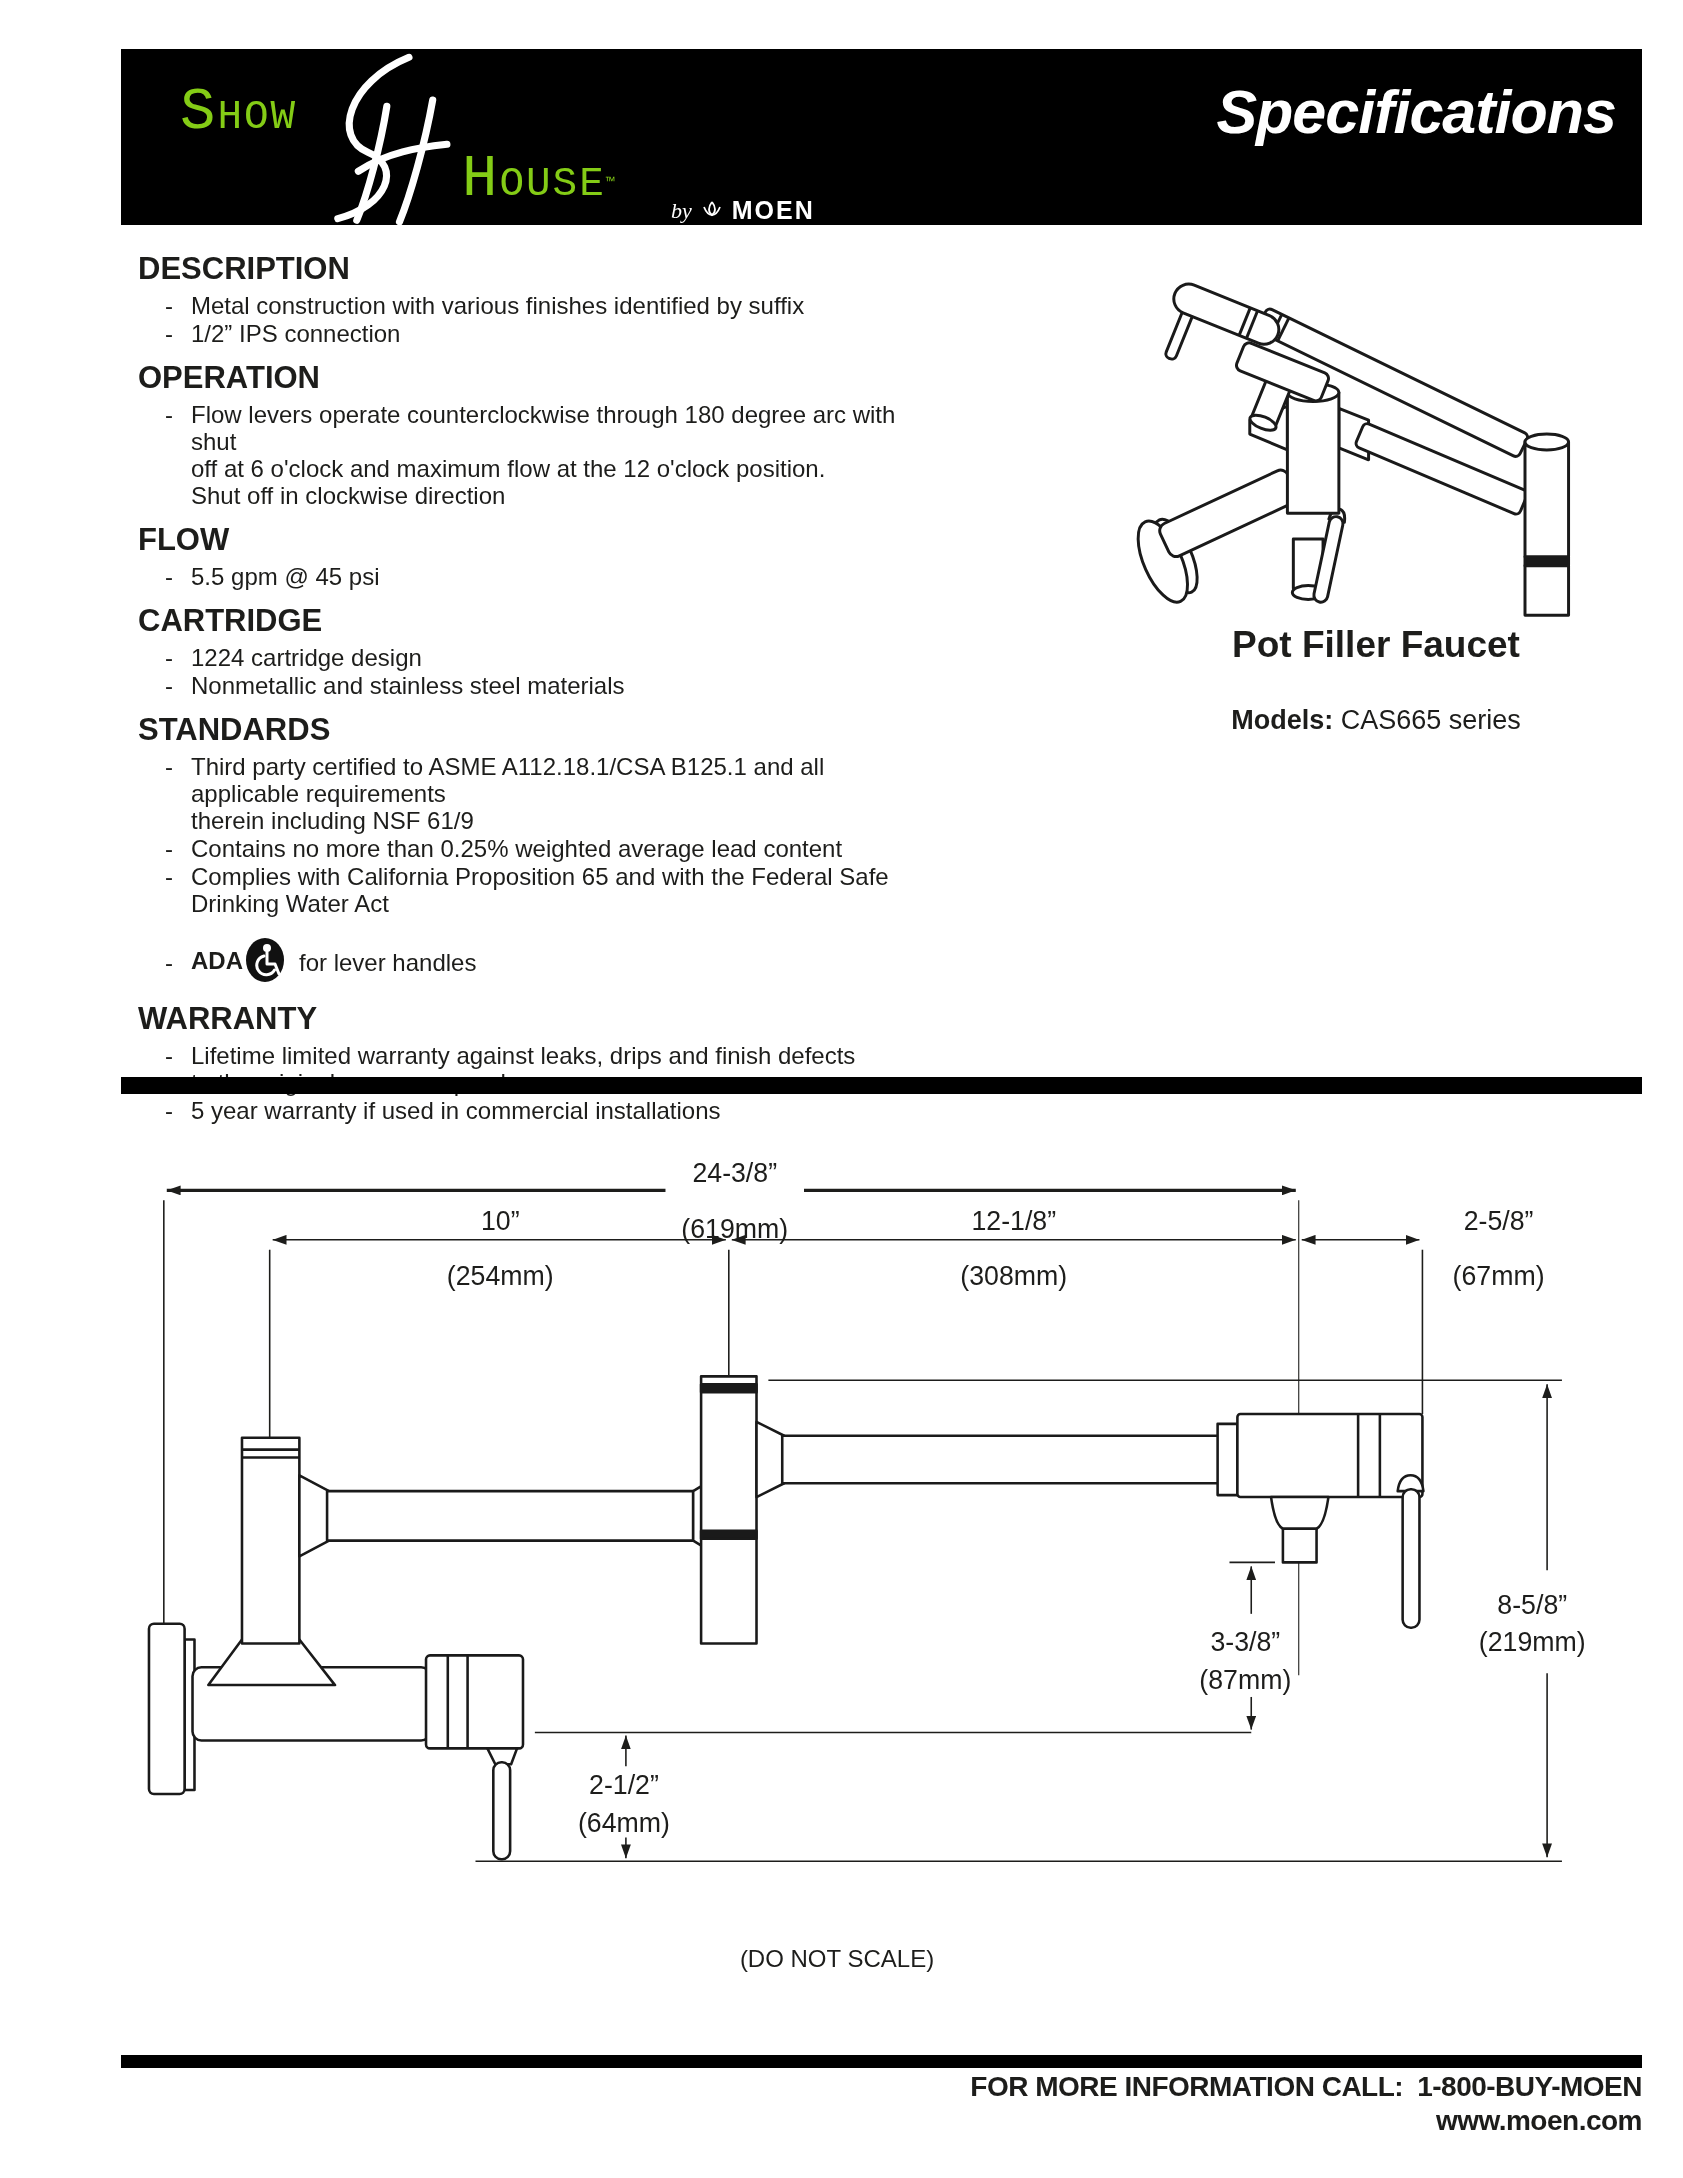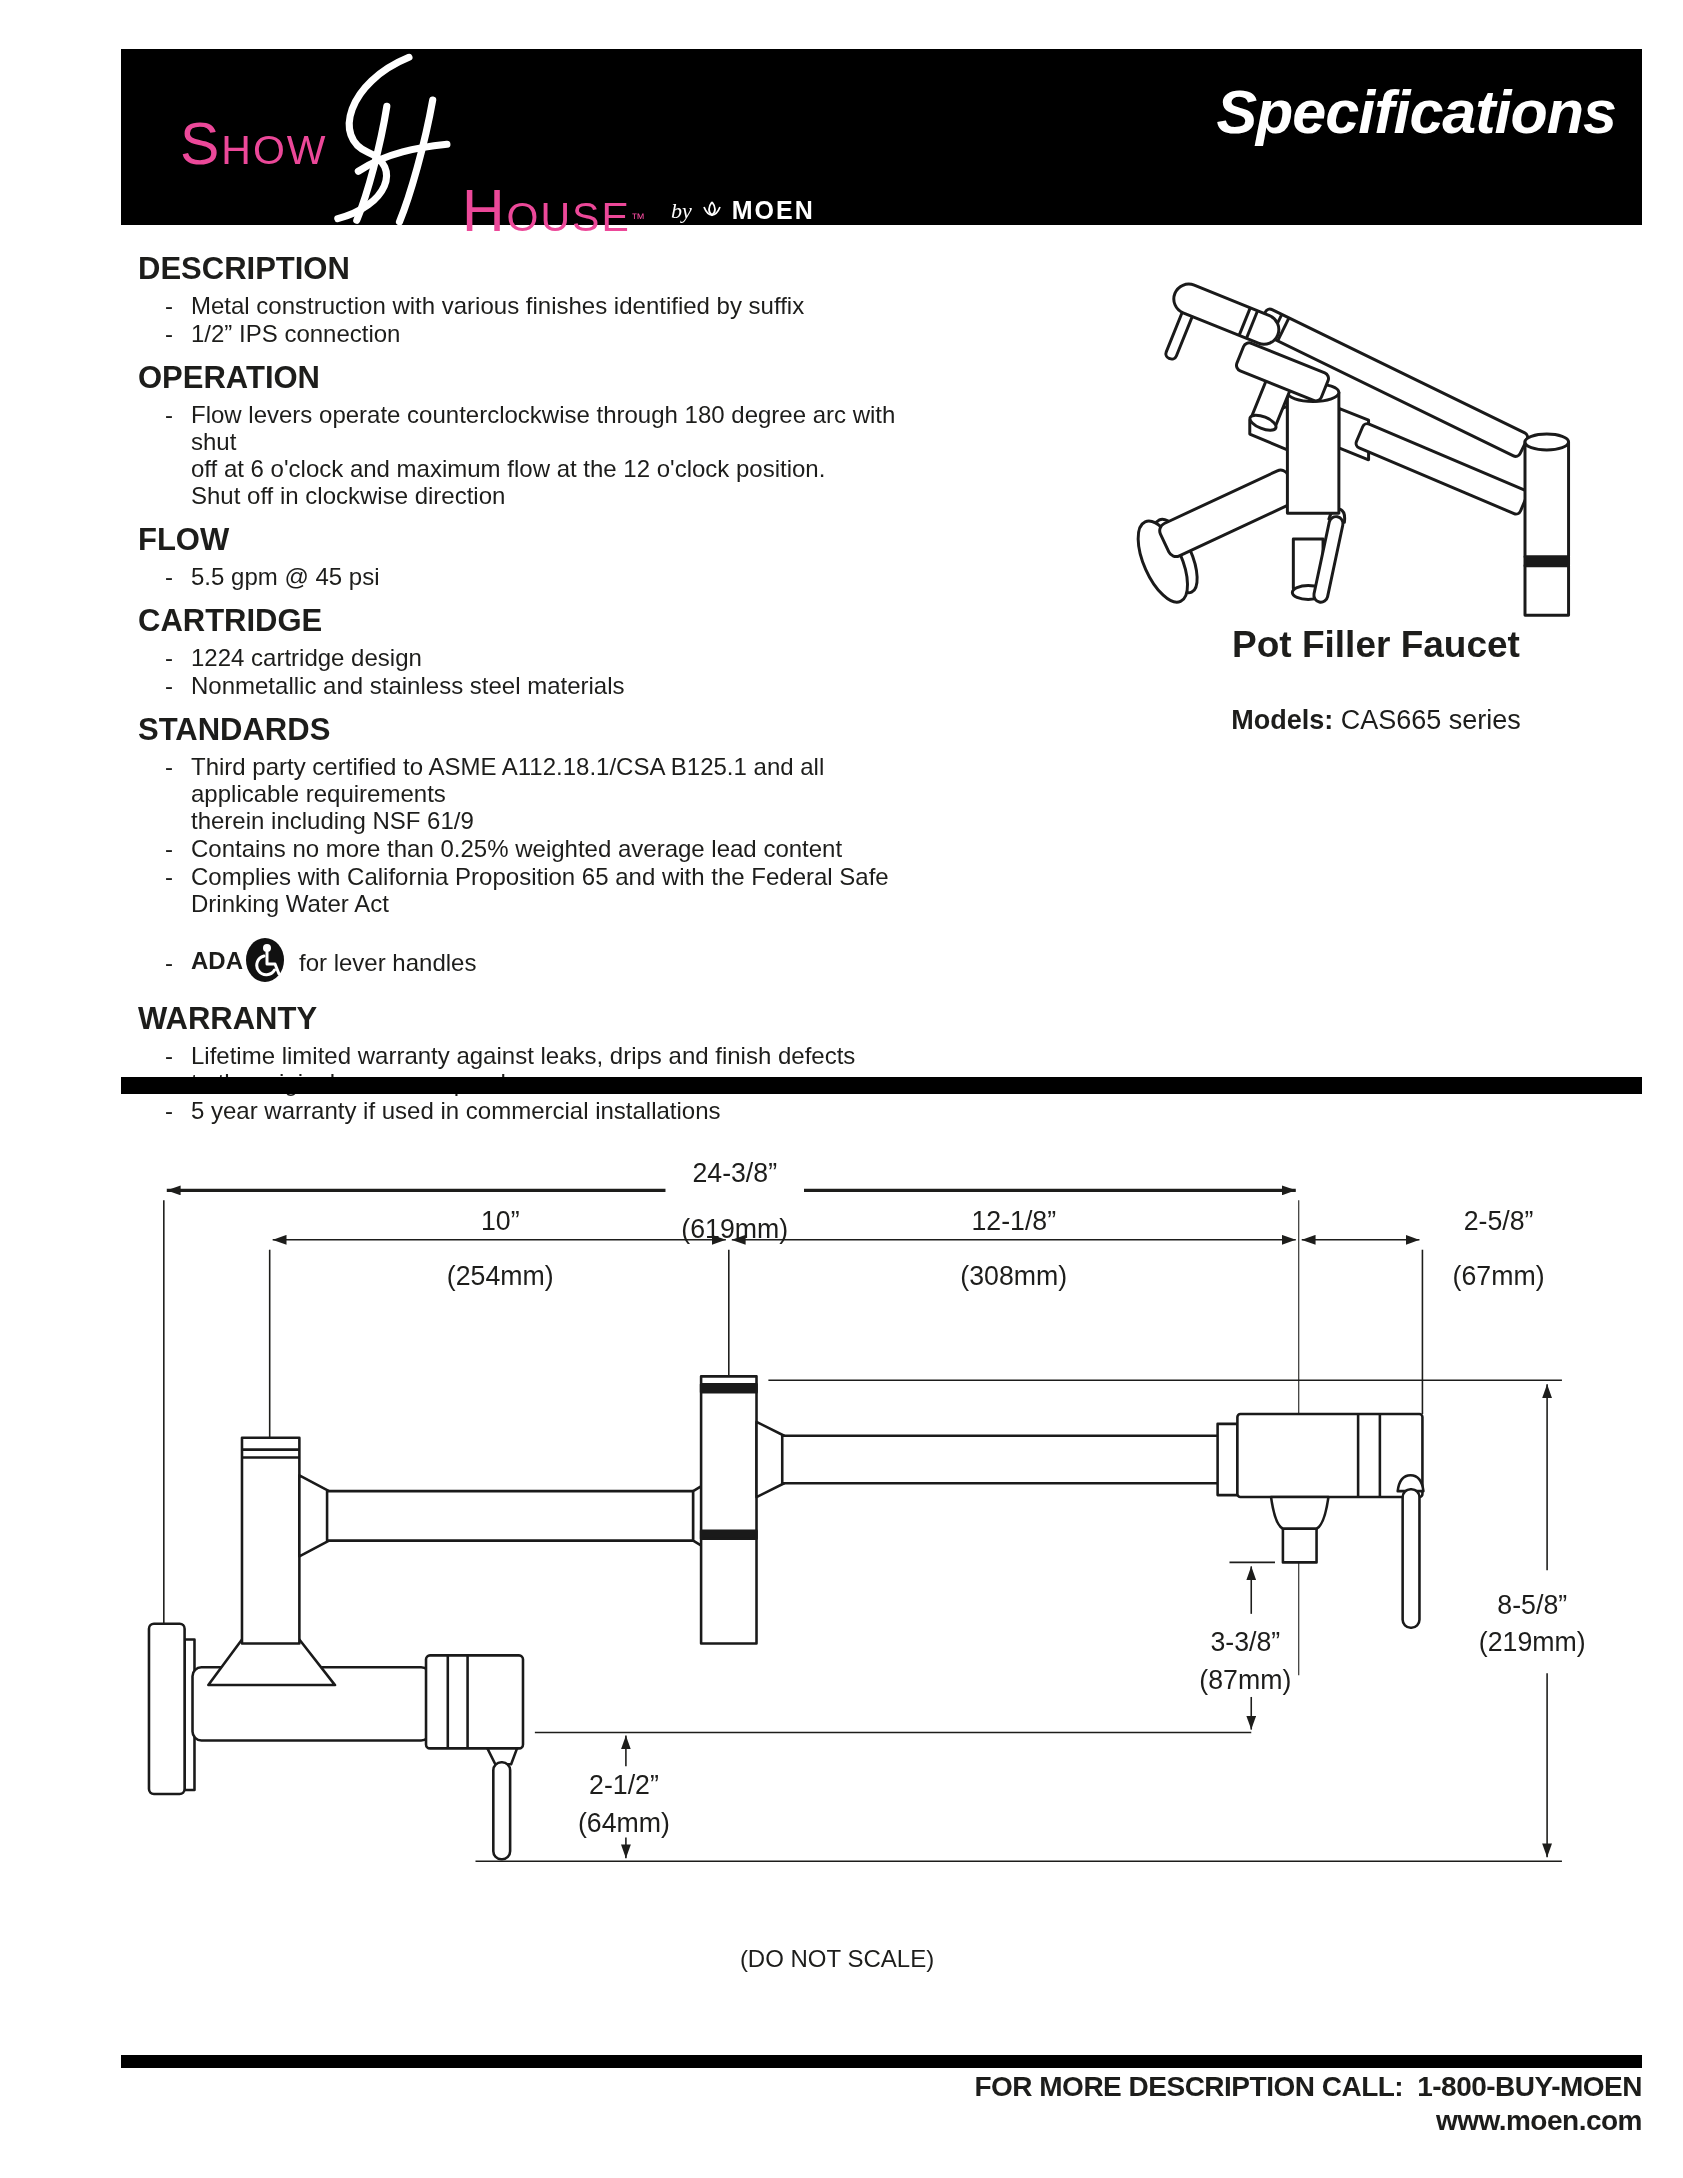--- a/index.html
+++ b/index.html
@@ -1,21 +1,21 @@
 <!DOCTYPE html>
 <html><head>
 <meta charset="utf-8">
 <style>
   html,body{margin:0;padding:0;background:#fff;}
   .page{position:relative;width:1683px;height:2178px;background:#fff;overflow:hidden;
         font-family:"Liberation Sans",sans-serif;color:#1d1d1b;}
   
   .header{position:absolute;left:121px;top:49px;width:1521px;height:176px;background:#000;}
-  .logo-show,.logo-house{position:absolute;color:#ec4899;font-family:Liberation Sans, sans-serif;
-        font-variant:small-caps;font-size:59px;line-height:1;letter-spacing:2px;margin-top:32px;}
+  .logo-show,.logo-house{position:absolute;color:#84cc16;font-family:Liberation Mono, monospace;
+        font-variant:small-caps;font-size:59px;line-height:1;letter-spacing:2px;}
   .logo-show{left:59px;top:34px;}
   .logo-house{left:341px;top:101px;}
   .logo-tm{font-size:14px;vertical-align:8px;letter-spacing:0;}
   .logo-mono{position:absolute;left:156px;top:2px;}
   .logo-by{position:absolute;left:550px;top:147px;color:#fff;display:flex;align-items:center;gap:8px;}
   .logo-by .by{font-family:"Liberation Serif",serif;font-style:italic;font-size:22px;}
   .logo-by .brand{font-size:25px;font-weight:700;letter-spacing:2px;}
   .header-title{position:absolute;right:26px;top:28px;color:#fff;font-size:61px;font-weight:700;
         font-style:italic;letter-spacing:-1px;}
   
@@ -304,17 +304,17 @@
       <text x="630" y="1812">2-1/2”</text>
       <text x="630" y="1850">(64mm)</text>
     </g>
   </svg>
 
   <div class="crit">
     <div class="s">(DO NOT SCALE)</div>
   </div>
 
   <div class="footer-bar"></div>
-  <div class="footer-line1"><span>FOR MORE DESCRIPTION CALL:</span><span class="ph">1-800-BUY-MOEN</span></div>
+  <div class="footer-line1"><span>FOR MORE INFORMATION CALL:</span><span class="ph">1-800-BUY-MOEN</span></div>
   <div class="footer-line2">www.moen.com</div>
 
 </div>
 
 
 </body></html>

